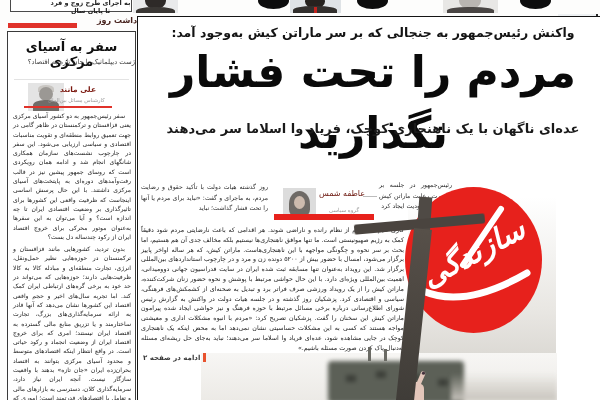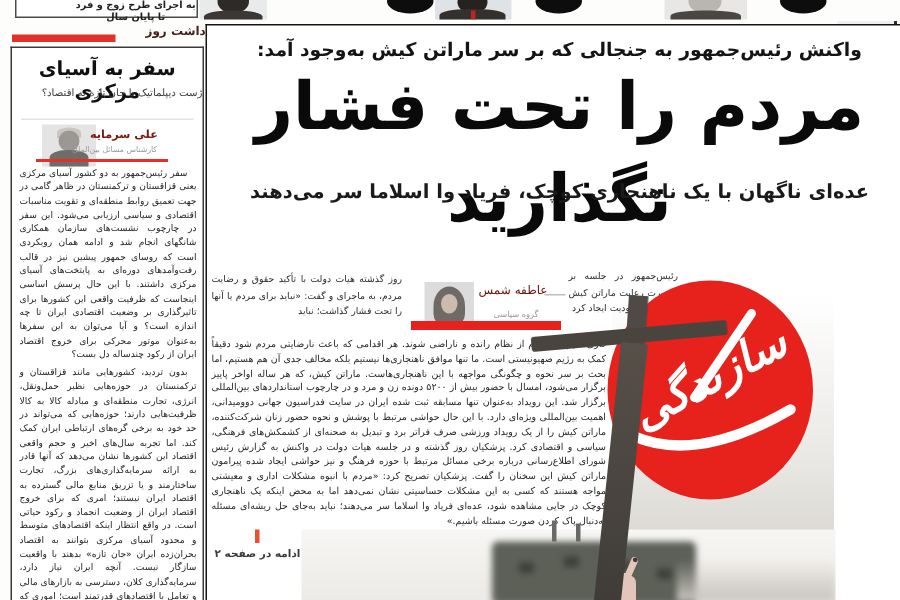--- a/index.html
+++ b/index.html
@@ -57,21 +57,21 @@
   .by-role{position:absolute;left:181px;top:190px;width:40px;text-align:right;font-size:5.5px;color:#9a9a9a;direction:rtl;}
   .by-bar{position:absolute;left:136px;top:197px;width:100px;height:6px;background:#e7211c;}
 
   
   .intro-right{position:absolute;left:241px;top:163px;width:73px;font-size:6.2px;line-height:10.6px;
                text-align:justify;color:#2a2a2a;direction:rtl;z-index:2;}
   .intro-left{position:absolute;left:3px;top:165px;width:127px;font-size:6.2px;line-height:10.6px;
               text-align:justify;color:#2a2a2a;direction:rtl;z-index:2;}
   .art-body{position:absolute;left:3px;top:208px;width:263px;font-size:6.3px;line-height:9.8px;
             text-align:justify;color:#1c1c1c;direction:rtl;z-index:2;}
-  .continue{position:absolute;left:5px;top:336px;display:flex;align-items:center;gap:3px;direction:rtl;z-index:2;flex-direction:column;}
+  .continue{position:absolute;left:5px;top:336px;display:flex;align-items:center;gap:3px;direction:rtl;z-index:2;}
   .continue .tick{width:2.5px;height:9px;background:#e8522e;}
   .continue .txt{font-size:7px;font-weight:bold;color:#3a3a3a;}
 
   
   .right-shade{position:absolute;left:270px;top:180px;width:148px;height:204px;
                background:linear-gradient(180deg,rgba(240,239,236,0) 0%,#e9e7e3 55%,#cfccc6 100%);z-index:1;}
   .logo-circle{position:absolute;left:267px;top:170px;width:137px;height:146px;border-radius:50%;
                background:#e7211c;z-index:3;overflow:hidden;}
   .logo-word{position:absolute;left:8px;top:48px;width:120px;text-align:center;color:#fff;
              font-size:30px;font-weight:bold;font-style:italic;transform:rotate(-28deg);direction:rtl;}
@@ -131,21 +131,21 @@
 
   <div class="abs left-box">
     <div class="lb-title">سفر به آسیای مرکزی</div>
     <div class="lb-sub">ژست دیپلماتیک یا جان تازه به اقتصاد؟</div>
     <div class="lb-divider"></div>
     <div class="lb-avatar">
       <span class="hair"></span>
       <span class="head"></span>
       <span class="body"></span>
     </div>
-    <div class="lb-name">علی سرمایه</div>
+    <div class="lb-name">علی مانند</div>
     <div class="lb-role">کارشناس مسائل بین‌الملل</div>
     <div class="lb-redline"></div>
     <div class="lb-body">
       <p>سفر رئیس‌جمهور به دو کشور آسیای مرکزی یعنی قزاقستان و ترکمنستان در ظاهر گامی در جهت تعمیق روابط منطقه‌ای و تقویت مناسبات اقتصادی و سیاسی ارزیابی می‌شود. این سفر در چارچوب نشست‌های سازمان همکاری شانگهای انجام شد و ادامه همان رویکردی است که روسای جمهور پیشین نیز در قالب رفت‌وآمدهای دوره‌ای به پایتخت‌های آسیای مرکزی داشتند. با این حال پرسش اساسی اینجاست که ظرفیت واقعی این کشورها برای تاثیرگذاری بر وضعیت اقتصادی ایران تا چه اندازه است؟ و آیا می‌توان به این سفرها به‌عنوان موتور محرکی برای خروج اقتصاد ایران از رکود چندساله دل بست؟</p>
       <p>بدون تردید، کشورهایی مانند قزاقستان و ترکمنستان در حوزه‌هایی نظیر حمل‌ونقل، انرژی، تجارت منطقه‌ای و مبادله کالا به کالا ظرفیت‌هایی دارند؛ حوزه‌هایی که می‌تواند در حد خود به برخی گره‌های ارتباطی ایران کمک کند. اما تجربه سال‌های اخیر و حجم واقعی اقتصاد این کشورها نشان می‌دهد که آنها قادر به ارائه سرمایه‌گذاری‌های بزرگ، تجارت ساختارمند و یا تزریق منابع مالی گسترده به اقتصاد ایران نیستند؛ امری که برای خروج اقتصاد ایران از وضعیت انجماد و رکود حیاتی است. در واقع انتظار اینکه اقتصادهای متوسط و محدود آسیای مرکزی بتوانند به اقتصاد بحران‌زده ایران «جان تازه» بدهند با واقعیت سازگار نیست. آنچه ایران نیاز دارد، سرمایه‌گذاری کلان، دسترسی به بازارهای مالی و تعامل با اقتصادهای قدرتمند است؛ اموری که این کشورها فاقد آن هستند یا انگیزه‌ای برای آن ندارند.</p>
 
     </div>
   </div>
 
   <div class="abs main-box">

